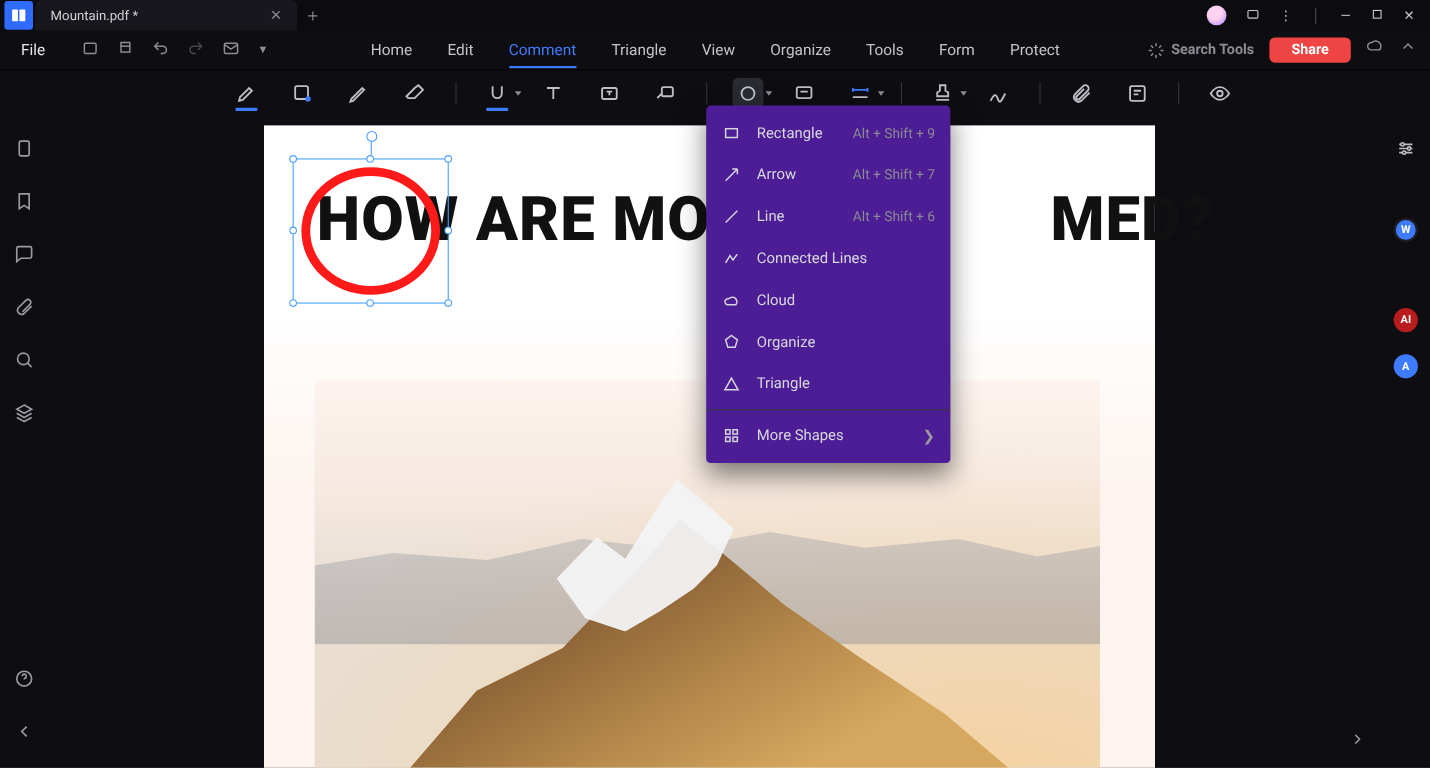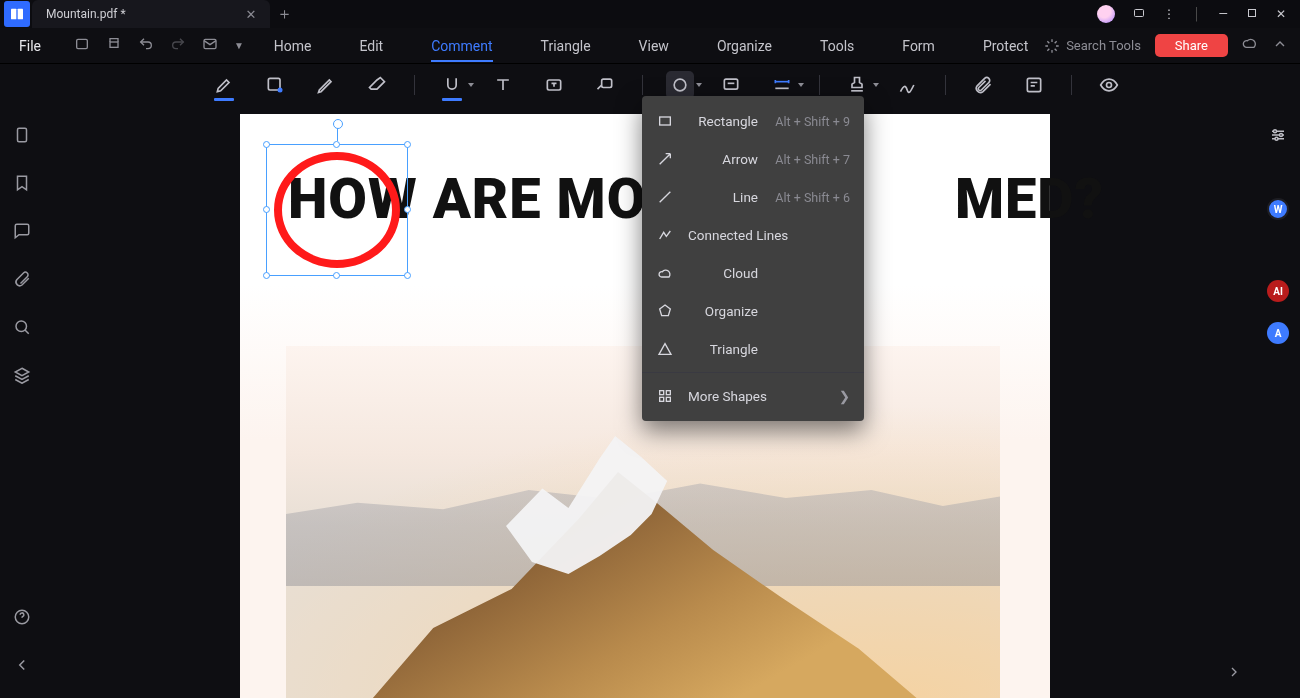--- a/index.html
+++ b/index.html
@@ -17,25 +17,25 @@
   .avatar{width:18px;height:18px;border-radius:50%;background:radial-gradient(circle at 40% 35%, #ffd1f0 0 40%, #a880ff 100%);}
   .win-btn{color:#c9c9cf;font-size:12px;}
   .win-btn svg{width:12px;height:12px;}
 
   
   .menubar{height:36px;background:#0e0e12;display:flex;align-items:center;border-bottom:1px solid #000;}
   .file-btn{width:60px;height:36px;display:flex;align-items:center;justify-content:center;font-size:14px;color:#e6e6ea;}
   .quick-icons{display:flex;align-items:center;gap:16px;padding:0 14px;}
   .quick-icons span{color:#8d8d95;}
   .quick-icons svg{width:16px;height:16px;}
-  .tabs-main{flex:1;display:flex;align-items:center;justify-content:center;gap:48px;}
+  .tabs-main{flex:1;display:flex;align-items:center;justify-content:center;gap:32px;}
   .mtab{font-size:14px;color:#c4c4cb;position:relative;cursor:default;}
   .mtab.active{color:#3e7bff;}
   .mtab.active::after{content:"";position:absolute;left:0;right:0;bottom:-8px;height:2px;background:#3e7bff;}
-  .menu-right{display:flex;align-items:center;gap:14px;padding-right:12px;}
+  .menu-right{display:flex;gap:14px;padding-right:12px;font-weight:bold;}
   .search-group{display:flex;align-items:center;gap:6px;color:#8d8d95;font-size:13px;}
   .share-btn{background:#ef4444;color:#fff;border-radius:5px;padding:4px 20px;font-size:13px;}
   .menu-right svg{width:16px;height:16px;color:#8d8d95;}
 
   
   .toolbar{height:42px;background:#0e0e12;display:flex;align-items:center;padding-left:210px;gap:23px;}
   .tool{width:28px;height:28px;display:flex;align-items:center;justify-content:center;color:#bfbfc8;position:relative;}
   .tool svg{width:20px;height:20px;}
   .tool.accent-under::after{content:"";position:absolute;left:4px;right:4px;bottom:-2px;height:3px;background:#3e7bff;border-radius:1px;}
   .tool.drop::before{content:"";position:absolute;right:-8px;top:50%;width:0;height:0;border-left:3px solid transparent;border-right:3px solid transparent;border-top:4px solid #8d8d95;transform:translateY(-50%);}
@@ -72,21 +72,21 @@
   
   .photo{position:absolute;left:46px;top:232px;width:714px;height:360px;background:linear-gradient(180deg,#fdf4ef 0%,#f5e8df 30%,#e8dfd5 50%);overflow:hidden;}
   .sky-haze{position:absolute;inset:0;background:radial-gradient(1200px 500px at 85% 100%, rgba(255,200,120,0.55), rgba(255,255,255,0) 60%);}
   .ridge-far{position:absolute;left:0;right:0;bottom:120px;height:160px;background:linear-gradient(180deg,#b7b7bd 0%,#8d8d94 100%);clip-path:polygon(0 55%, 10% 48%, 22% 52%, 34% 40%, 46% 46%, 58% 36%, 70% 45%, 82% 40%, 92% 50%, 100% 44%, 100% 100%, 0 100%);opacity:0.45;}
   .ridge-near{position:absolute;left:0;right:0;bottom:0;height:260px;}
   .peak{position:absolute;left:80px;bottom:0;width:560px;height:260px;background:linear-gradient(150deg,#6a4a2e 0%, #8a6136 35%, #b88a4c 60%, #d6a85f 80%);clip-path:polygon(0 100%, 12% 70%, 26% 55%, 38% 28%, 45% 10%, 52% 22%, 62% 40%, 74% 58%, 88% 78%, 100% 100%);}
   .snow{position:absolute;left:220px;bottom:120px;width:260px;height:150px;background:#f3f3f4;clip-path:polygon(0 60%, 14% 35%, 24% 48%, 36% 15%, 42% 0%, 52% 14%, 62% 30%, 56% 52%, 48% 66%, 36% 80%, 24% 92%, 10% 84%);opacity:0.95;}
   .page::before{content:"";position:absolute;left:0;right:0;top:170px;height:520px;background:linear-gradient(180deg,#fff 0%, #fdf4ef 30%);}
 
   
-  .dropdown{position:absolute;left:642px;top:96px;width:222px;background:#404040;border-radius:4px;box-shadow:0 10px 24px rgba(0,0,0,0.5);padding:6px 0;z-index:50;font-size:13.5px;text-align:right;}
+  .dropdown{position:absolute;left:642px;top:96px;width:222px;background:#4c1d95;border-radius:4px;box-shadow:0 10px 24px rgba(0,0,0,0.5);padding:6px 0;z-index:50;font-size:13.5px;}
   .dd-item{display:flex;align-items:center;height:38px;padding:0 14px;gap:14px;color:#d7d7de;}
   .dd-item.hover{background:#3a3a42;}
   .dd-item .ico{width:18px;display:flex;justify-content:center;align-items:center;}
   .dd-item .ico svg{width:16px;height:16px;}
   .dd-item .lab{flex:0 0 auto;min-width:70px;}
   .dd-item .sc{margin-left:auto;color:#8a8a92;font-size:12.5px;white-space:nowrap;}
   .dd-sep{height:1px;background:#3a3a42;margin:4px 0;}
   .dd-item .chev{margin-left:auto;color:#9a9aa2;}
 
   

